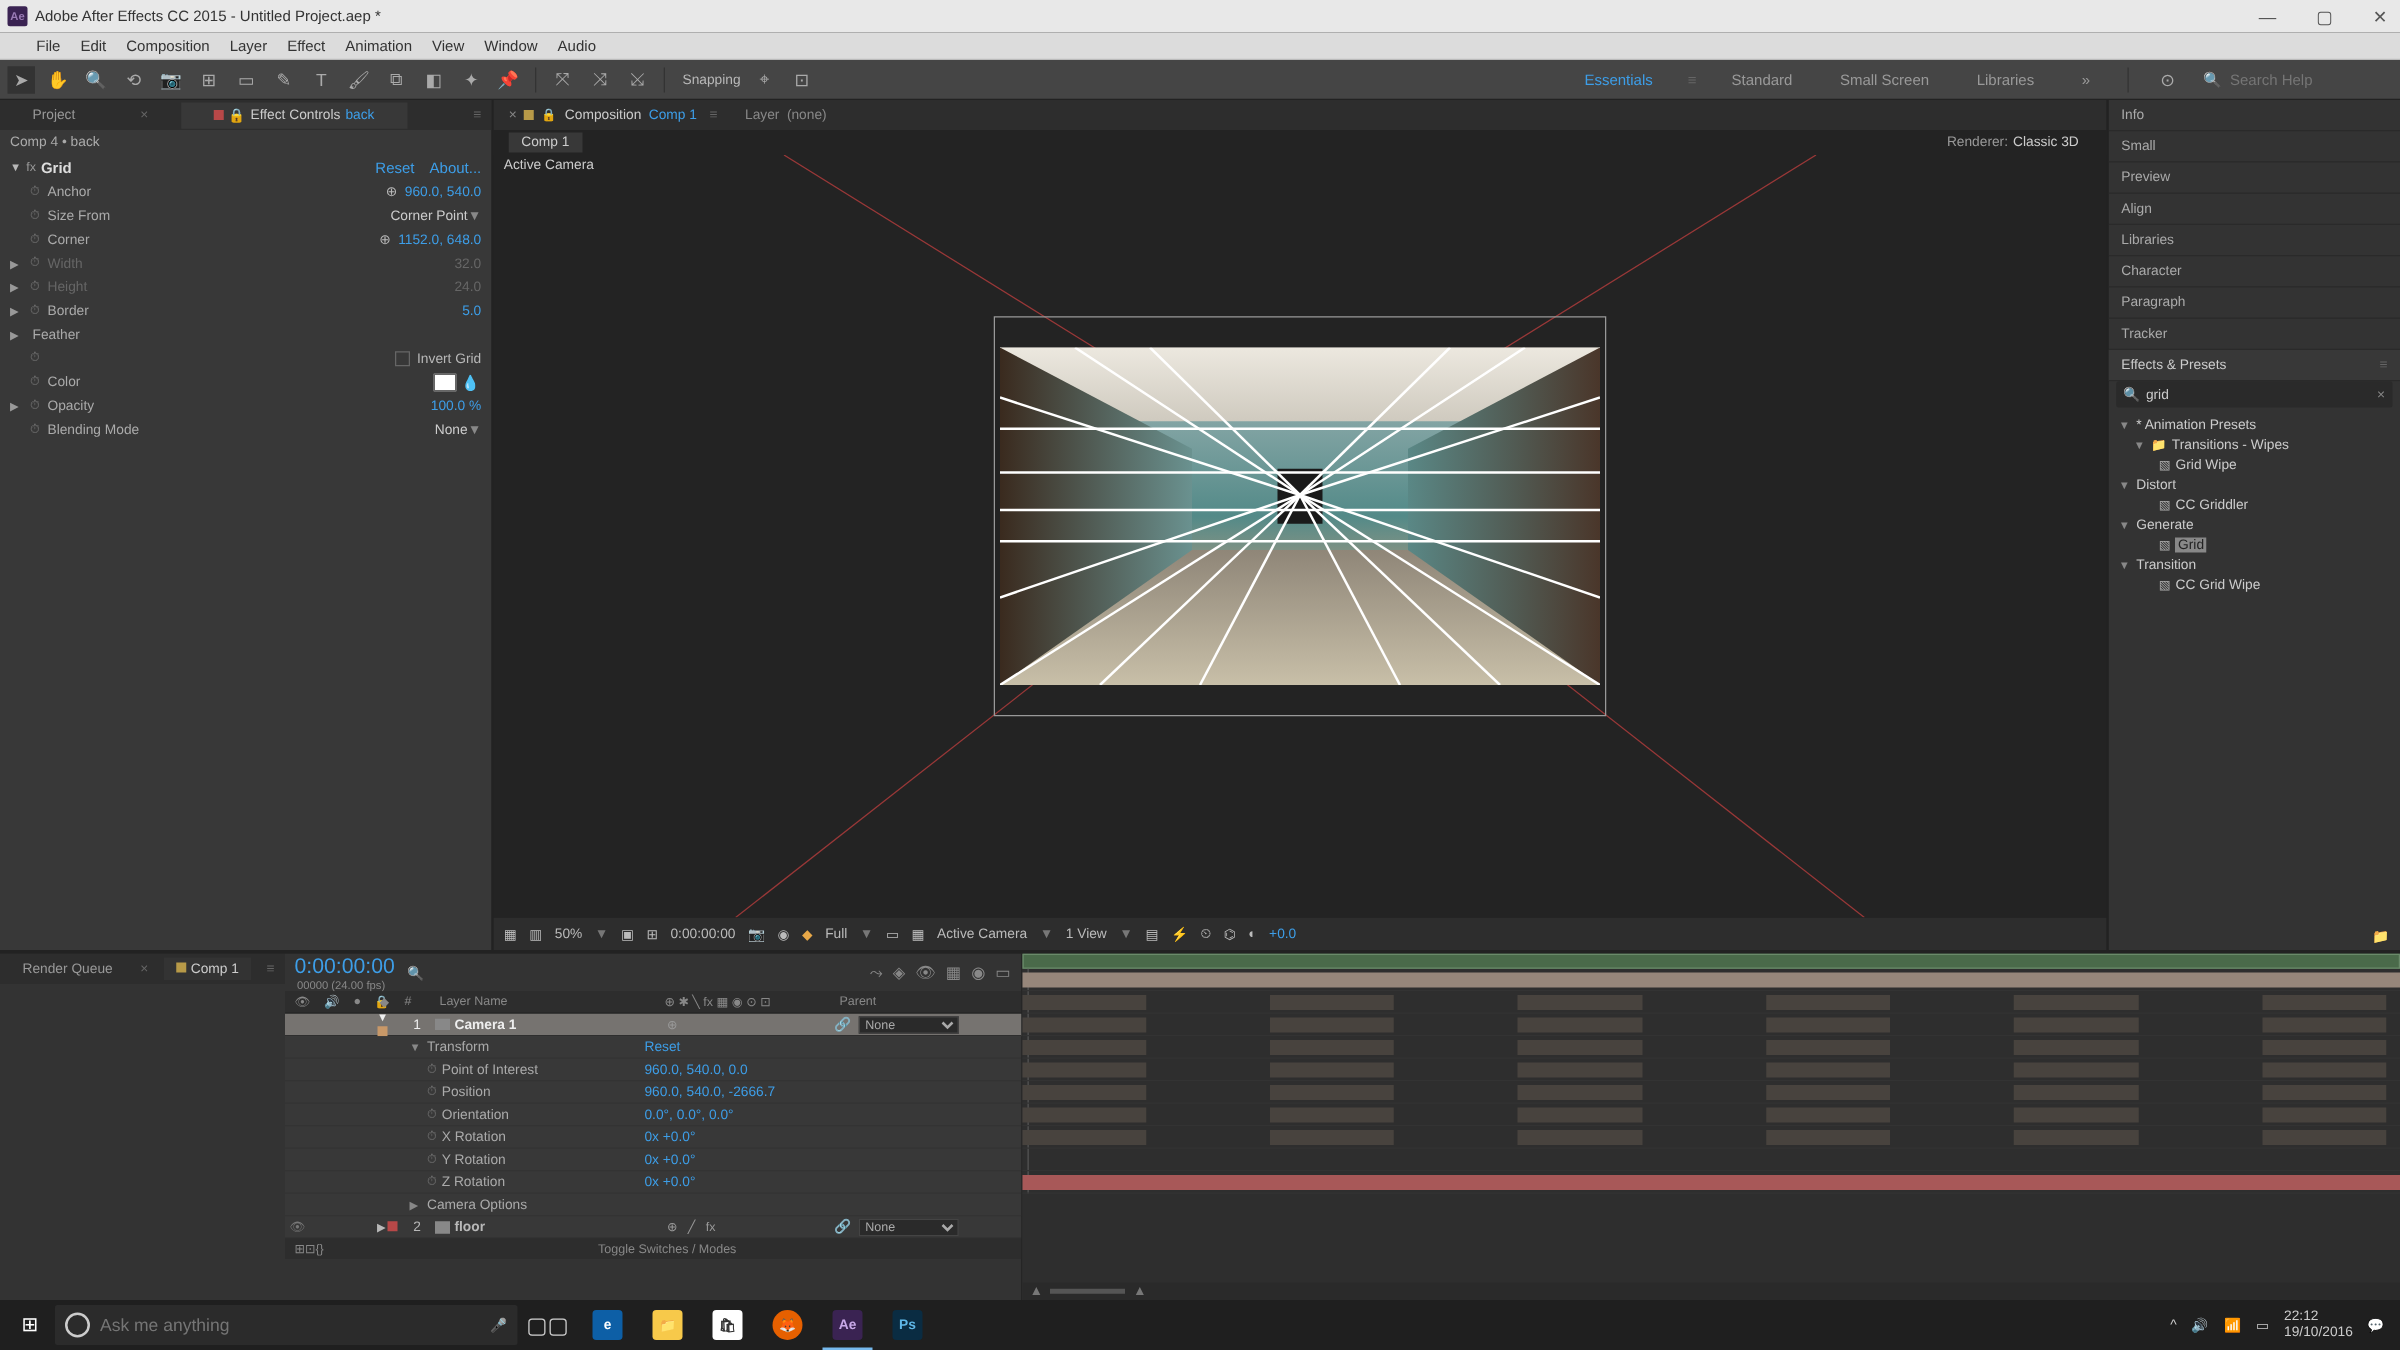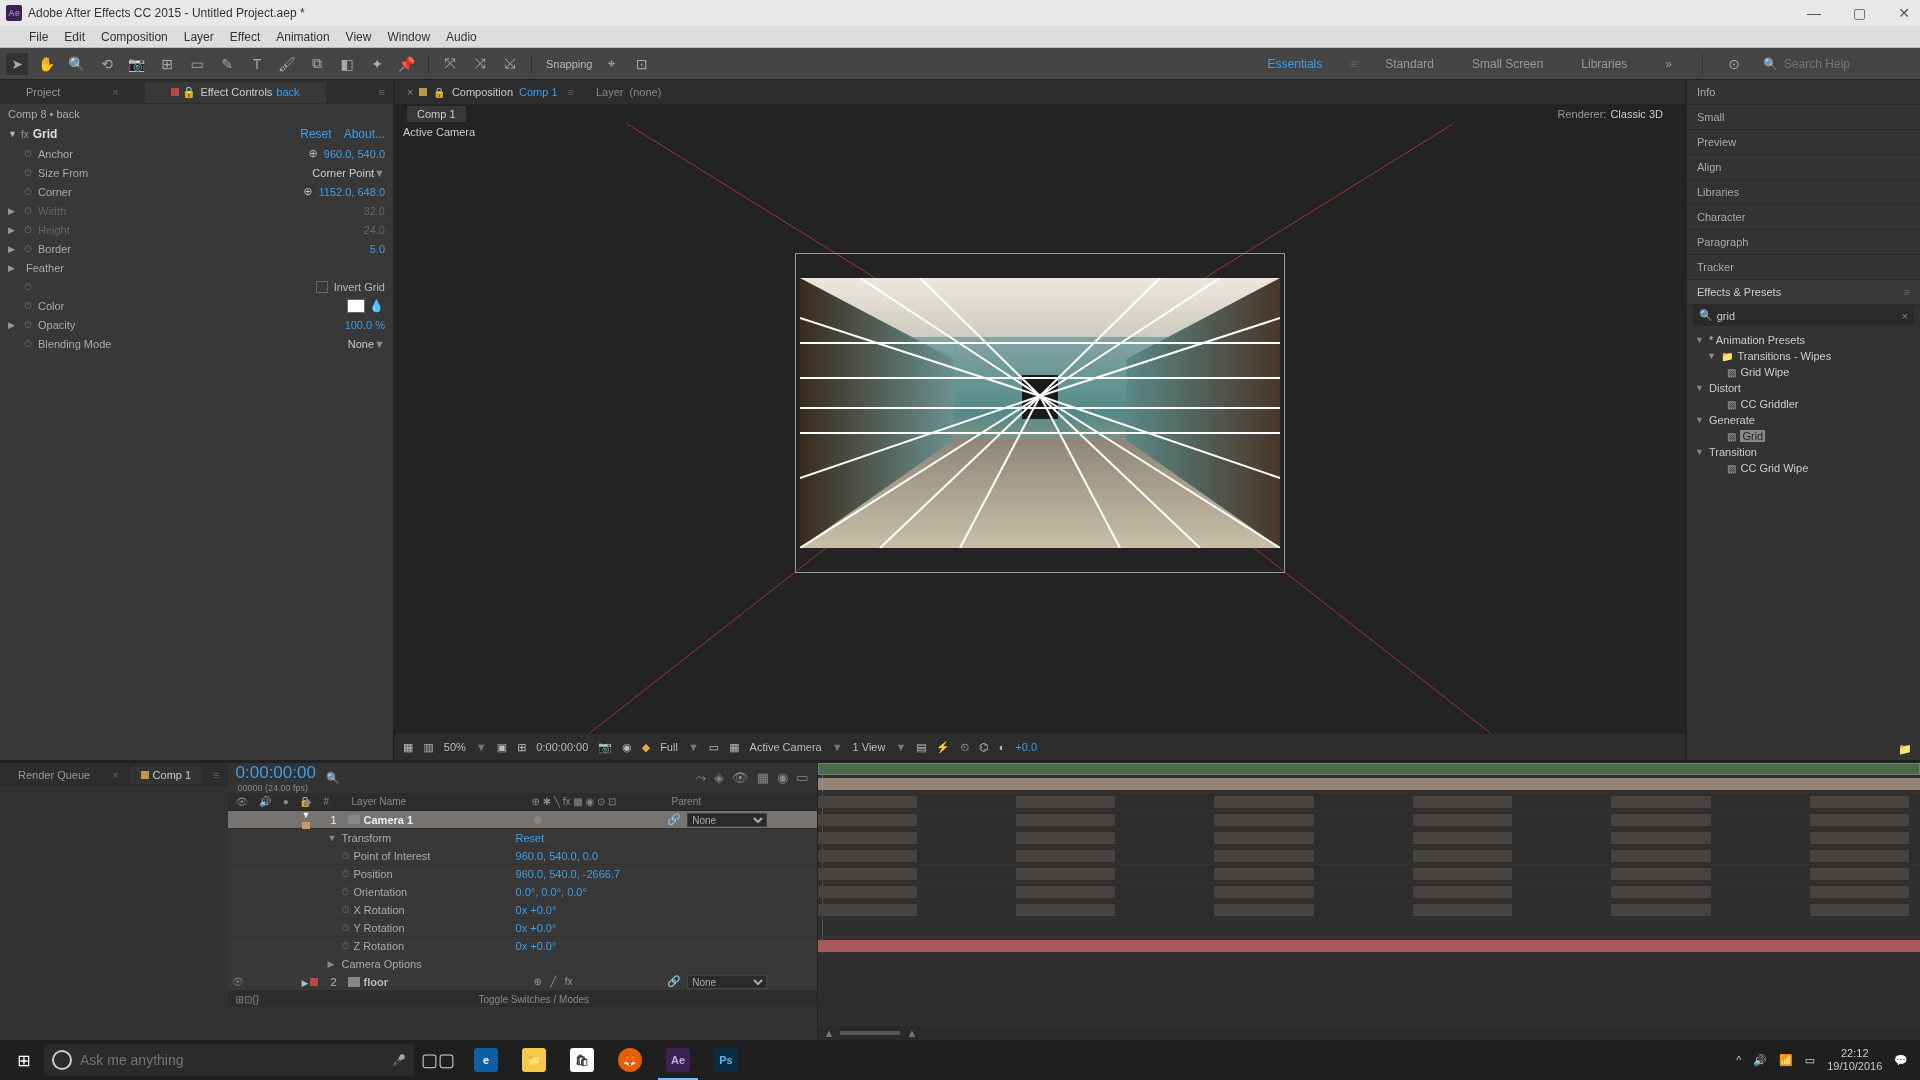--- a/index.html
+++ b/index.html
@@ -140,21 +140,21 @@
 
 .taskbar { height:40px; background:#1f1f1f; display:flex; align-items:center; padding:0 4px;}
 .taskbar .win { width:40px; height:40px; display:flex; align-items:center; justify-content:center; color:#fff; font-size:16px;}
 .cortana { display:flex; align-items:center; background:#2b2b2b; height:32px; width:370px; border-radius:2px; padding:0 8px; gap:8px;}
 .cortana .circle { width:20px; height:20px; border:2px solid #ccc; border-radius:50%;}
 .cortana input { flex:1; background:transparent; border:none; color:#b0b0b0; font-size:14px;}
 .tb-ico { width:48px; height:40px; display:flex; align-items:center; justify-content:center; font-size:18px; color:#ccc; cursor:pointer; position:relative;}
 .tb-ico.active::after { content:""; position:absolute; bottom:0; left:4px; right:4px; height:2px; background:#76b9ed;}
 .tb-app { width:24px; height:24px; border-radius:3px; display:flex; align-items:center; justify-content:center; font-size:11px; font-weight:bold;}
 .tb-right { margin-left:auto; display:flex; align-items:center; gap:12px; color:#ccc; font-size:11px; padding-right:8px;}
-.clock { text-align:center; line-height:1.2;}
+.clock { text-align:left; line-height:1.2;}
 </style>
 </head>
 <body>
 
 <div class="titlebar">
   <div class="ae-logo">Ae</div>
   <span><span>Adobe After Effects CC 2015</span> - <span>Untitled Project.aep *</span></span>
   <div class="win-controls">
     <span>—</span>
     <span>▢</span>
@@ -220,21 +220,21 @@
       <span class="panel-tab">Project</span>
       <span class="panel-tab" style="color:#666">×</span>
       <span class="panel-tab active">
         <span style="width:8px;height:8px;background:#b84848;display:inline-block"></span>
         <span style="color:#999">🔒</span>
         <span>Effect Controls</span> 
           <span style="color:#3d9ee8">back</span>
       </span>
       <span style="margin-left:auto;padding:0 8px;color:#666">≡</span>
     </div>
-    <div class="ec-path">Comp 8 • back</div>
+    <div class="ec-path">Comp 4 • back</div>
     <div class="ec-grid-header">
       <span class="twirl" style="font-size:9px;margin-right:4px">▼</span>
       <span style="font-size:10px;color:#999;margin-right:4px">fx</span>
       <b style="color:#ddd">Grid</b>
       <span class="reset">Reset</span>
       <span class="about">About...</span>
     </div>
     <div class="prop-row">
         <span class="twirl"></span>
         <span class="sw">⏱</span>

